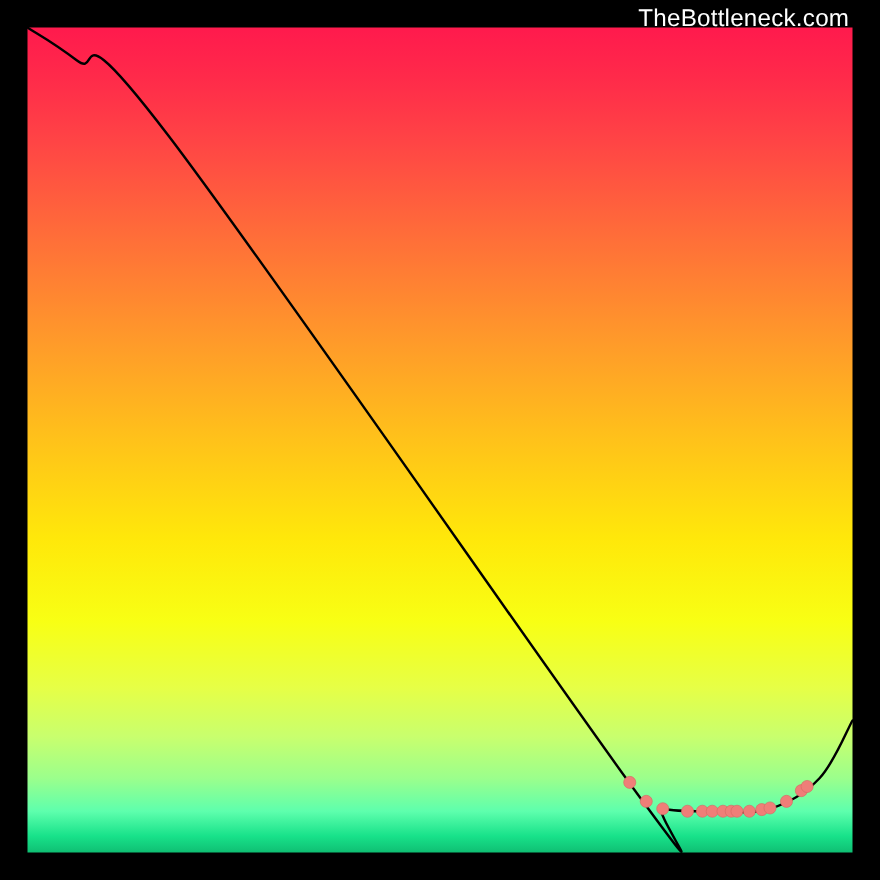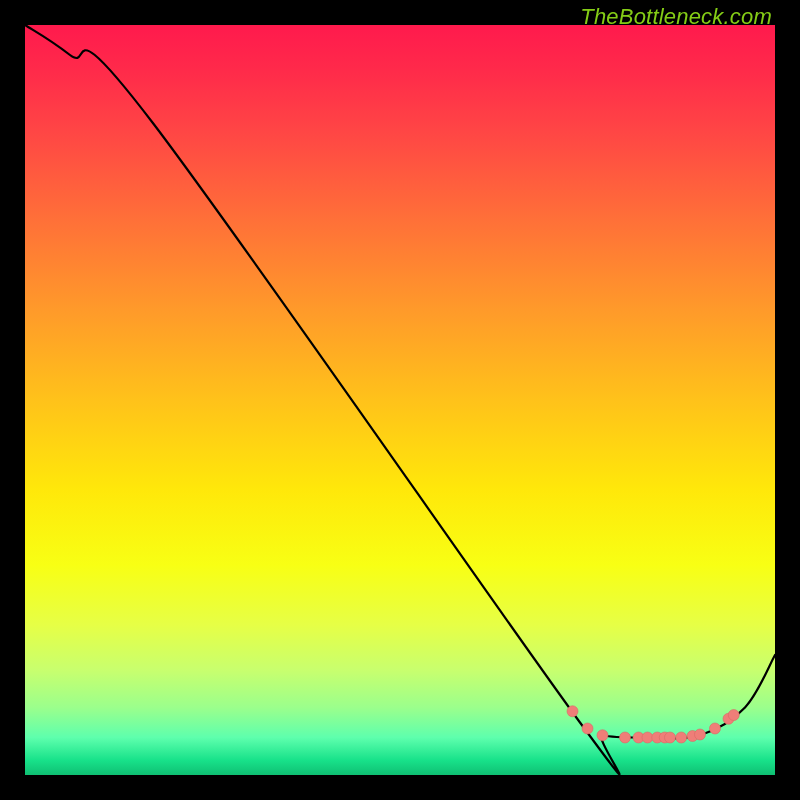--- a/index.html
+++ b/index.html
@@ -39,25 +39,24 @@
       #9bff8c 91%,
       #5effad 95%,
       #18e28a 98%,
       #0fbf73 100%
     );
   }
   .watermark {
     position: absolute;
     top: 4px;
     right: 28px;
-    color: #84cc16;
+    color: #ffffff;
     font-size: 22px;
     letter-spacing: 0.2px;
     user-select: none;
-    font-style: italic;
   }
   svg.curve {
     position: absolute;
     left: 0;
     top: 0;
     width: 750px;
     height: 750px;
     overflow: visible;
   }
 </style>

